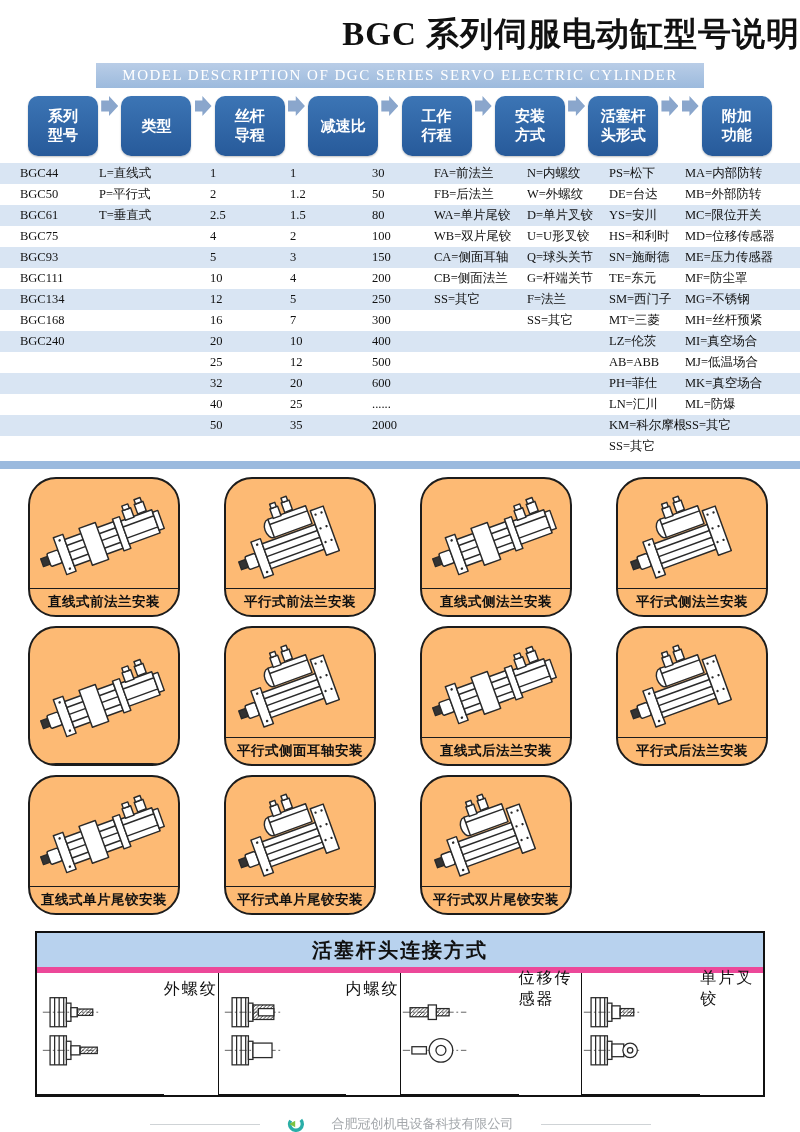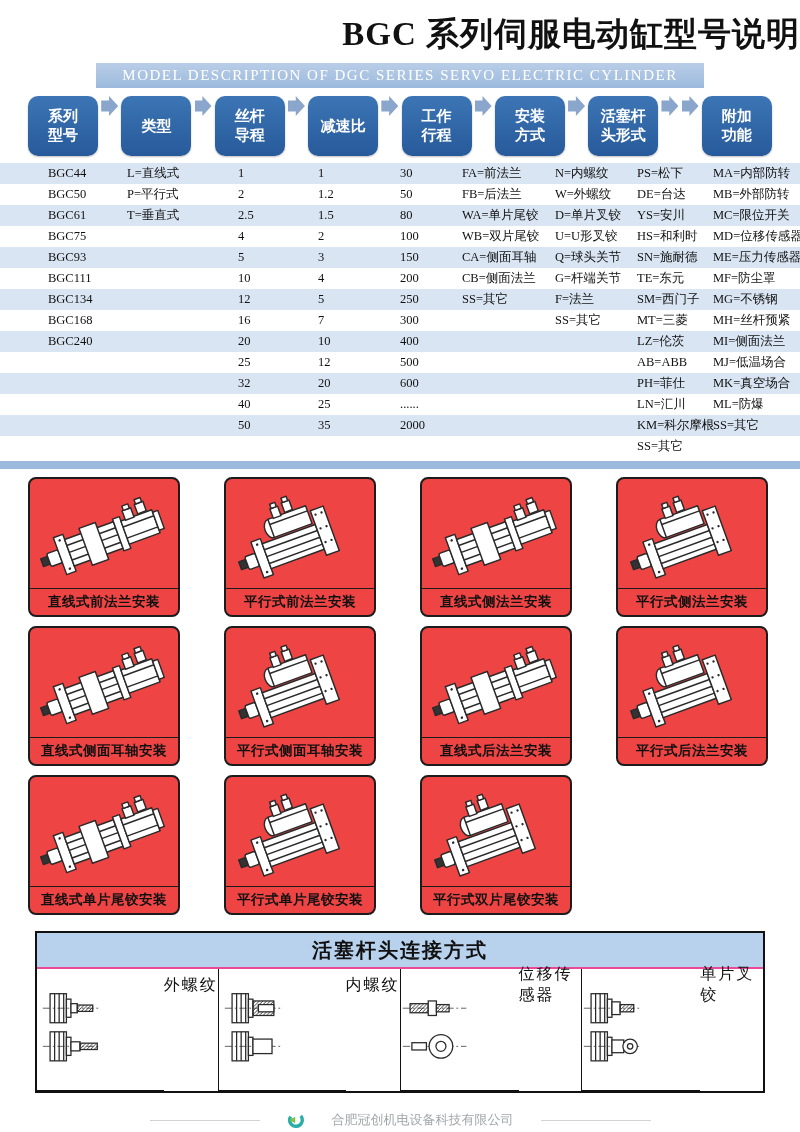--- a/index.html
+++ b/index.html
@@ -14,36 +14,36 @@
   .flow{display:flex;align-items:flex-start;justify-content:space-between;margin:0 28px;height:62px}
   .flow-box{width:70px;height:60px;background:linear-gradient(180deg,#3c75b5,#275a9a);border-radius:10px;
             color:#fff;display:flex;align-items:center;justify-content:center;text-align:center;
             font-family:"Liberation Sans","DejaVu Sans",sans-serif;font-weight:700;font-size:15px;
             line-height:1.25;white-space:pre-line;box-shadow:0 1px 2px rgba(0,0,0,.25)}
   .flow-arrow{width:17px;height:20px;background:#8aa6cc;
               clip-path:polygon(0 22%,46% 22%,46% 0,100% 50%,46% 100%,46% 78%,0 78%)}
 
   .mtable{margin-top:5px}
   .trow{display:grid;grid-template-columns:79px 111px 80px 82px 62px 93px 82px 76px 97px;
-        padding-left:48px;height:21px;align-items:center;font-size:12.5px}
+        padding-left:20px;height:21px;align-items:center;font-size:12.5px}
   .trow.stripe{background:#d9e5f3}
   .tc{white-space:nowrap}
 
   .divider{height:8px;background:#9bbade;margin-top:4px}
 
   .grid{display:grid;grid-template-columns:repeat(4,152px);column-gap:44px;row-gap:9px;margin:8px 28px 0}
-  .card{width:152px;height:140px;border:2px solid #1c1c1c;border-radius:8px;background:#ef4444;
+  .card{width:152px;height:140px;border:2px solid #1c1c1c;border-radius:28px;background:#fdba74;
         display:flex;flex-direction:column;overflow:hidden;box-sizing:border-box}
   .card-img{flex:1;display:flex;align-items:center;justify-content:center;border-bottom:1.5px solid #1c1c1c}
   .card-img svg{width:140px;height:102px}
   .card-cap{height:26px;display:flex;align-items:center;justify-content:center;
             font-size:13.5px;font-weight:600;letter-spacing:.5px}
 
   .conn{margin:16px 35px 0;border:2px solid #111}
-  .conn-header{height:34px;background:#b8d2ee;border-bottom:2px solid #ec4899;display:flex;align-items:center;
+  .conn-header{height:34px;background:#b8d2ee;border-bottom:6px solid #ec4899;display:flex;align-items:center;
                justify-content:center;font-family:"Liberation Sans","DejaVu Sans",sans-serif;
                font-weight:700;font-size:20px;color:#111;letter-spacing:2px}
   .conn-body{display:flex;height:122px}
   .conn-col{flex:1;display:flex;flex-direction:row;border-left:1.5px solid #111}
   .conn-col:first-child{border-left:none}
   .conn-draw{flex:1;display:flex;align-items:center;justify-content:center;border-bottom:1px solid #111}
   .conn-draw svg{width:118px;height:80px}
   .conn-label{height:32px;display:flex;align-items:center;justify-content:center;font-size:16px;letter-spacing:2px}
 
   .footer{margin-top:18px;display:flex;align-items:center;justify-content:center;gap:27px;
@@ -306,21 +306,21 @@
     </div>
     <div class="trow stripe">
       <span class="tc">BGC240</span>
       <span class="tc"></span>
       <span class="tc">20</span>
       <span class="tc">10</span>
       <span class="tc">400</span>
       <span class="tc"></span>
       <span class="tc"></span>
       <span class="tc">LZ=伦茨</span>
-      <span class="tc">MI=侧面法兰</span>
+      <span class="tc">MI=真空场合</span>
     </div>
     <div class="trow">
       <span class="tc"></span>
       <span class="tc"></span>
       <span class="tc">25</span>
       <span class="tc">12</span>
       <span class="tc">500</span>
       <span class="tc"></span>
       <span class="tc"></span>
       <span class="tc">AB=ABB</span>
@@ -406,21 +406,20 @@
         </svg>
       </div>
       <div class="card-cap">平行式侧法兰安装</div>
     </div>
     <div class="card">
       <div class="card-img">
         <svg viewBox="0 0 150 112">
           <use href="#sym-inline"></use>
         </svg>
       </div>
-      <div class="card-cap">直线式侧面耳轴安装</div>
     </div>
     <div class="card">
       <div class="card-img">
         <svg viewBox="0 0 150 112">
           <use href="#sym-parallel"></use>
         </svg>
       </div>
       <div class="card-cap">平行式侧面耳轴安装</div>
     </div>
     <div class="card">

